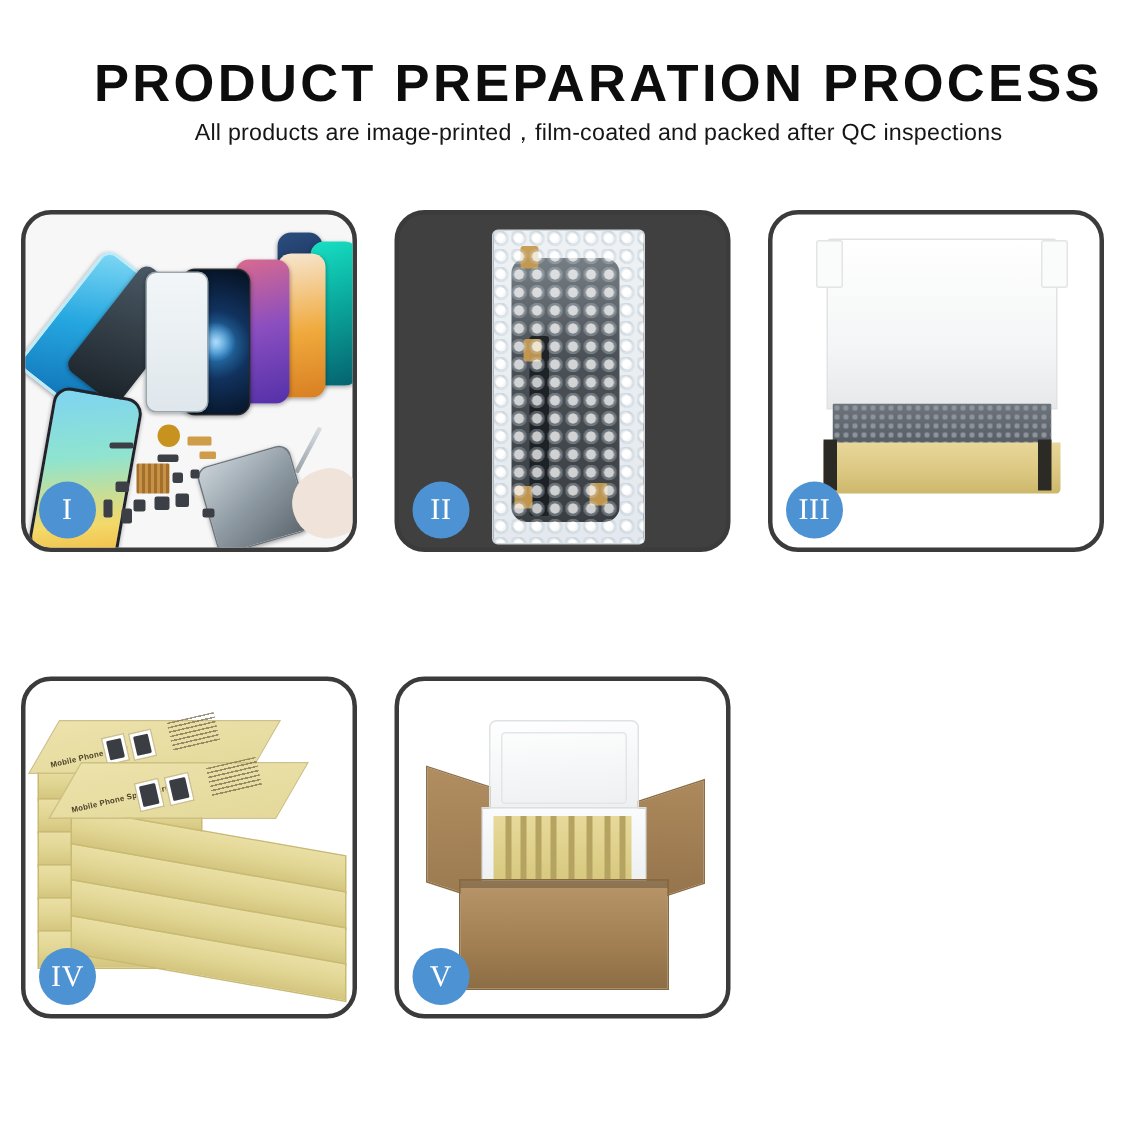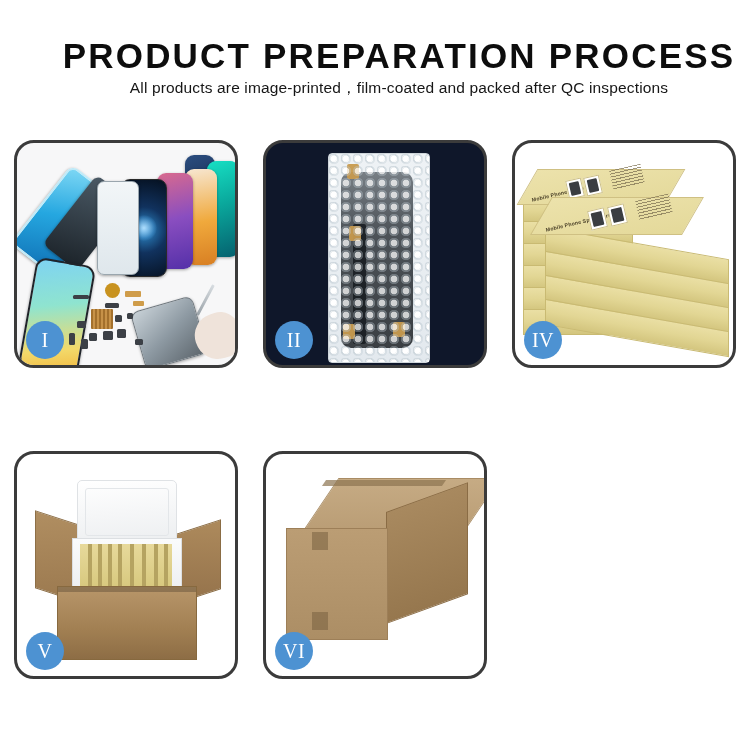--- a/index.html
+++ b/index.html
@@ -170,21 +170,21 @@
   .hand {
     position: absolute;
     right: -6px; bottom: 6px;
     width: 46px; height: 46px;
     background: #efe3da;
     border-radius: 48% 42% 40% 50%;
     transform: rotate(-18deg);
   }
 
   
-  .p2 { background: #0f172a; padding-left: 15px; }
+  .p2 { background: #404040; padding-left: 15px; }
   .bubble-bag {
     position: absolute;
     left: 62px; top: 10px;
     width: 100px; height: 208px;
     background:
       radial-gradient(circle at 4px 4px, rgba(255,255,255,.95) 0 3px, rgba(205,214,220,.55) 3.4px 4.6px, transparent 5px) 0 0/12px 12px,
       linear-gradient(180deg,#eef2f5,#e3e9ee);
     border: 1px solid #cfd6db;
     border-radius: 4px;
   }
@@ -456,20 +456,30 @@
         <div class="tape" style="left:18px; top:10px;"></div>
         <div class="tape" style="left:20px; top:72px;"></div>
         <div class="tape" style="left:14px; top:170px;"></div>
         <div class="tape" style="left:64px; top:168px;"></div>
         <div class="bubble-overlay"></div>
       </div>
     </div>
     <div class="badge">II</div>
   </div>
 
+  <div class="panel p3">
+    <div class="scene">
+      <div class="b3-lid"></div>
+      <div class="b3-foam"></div>
+      <div class="b3-front"></div>
+      <div class="b3-tab-l"></div>
+      <div class="b3-tab-r"></div>
+    </div>
+    <div class="badge">III</div>
+  </div>
 
   <div class="panel p4">
     <div class="scene">
 
       <div class="stack-box" style="left:8px;  top:56px;  width:108px; height:22px;"></div>
       <div class="stack-box" style="left:8px;  top:78px;  width:108px; height:22px;"></div>
       <div class="stack-box" style="left:8px;  top:100px; width:108px; height:22px;"></div>
       <div class="stack-box" style="left:8px;  top:122px; width:108px; height:22px;"></div>
       <div class="stack-box" style="left:8px;  top:144px; width:108px; height:22px;"></div>
       <div class="stack-box" style="left:8px;  top:166px; width:108px; height:24px;"></div>
@@ -516,25 +526,14 @@
           <b style="left:50px;"></b>
           <b style="left:62px;"></b>
         <b style="left:74px;"></b>
           <b style="left:84px;"></b>
       </div>
       <div class="v-carton"></div>
     </div>
     <div class="badge">V</div>
   </div>
 
-  <div class="panel p6">
-    <div class="scene">
-      <div class="c-top"></div>
-      <div class="c-seam"></div>
-      <div class="c-side"></div>
-      <div class="c-front"></div>
-      <div class="c-tab" style="left:46px; top:78px;"></div>
-      <div class="c-tab" style="left:46px; top:158px;"></div>
-    </div>
-    <div class="badge">VI</div>
-  </div>
 
 </div>
 
 </body></html>

